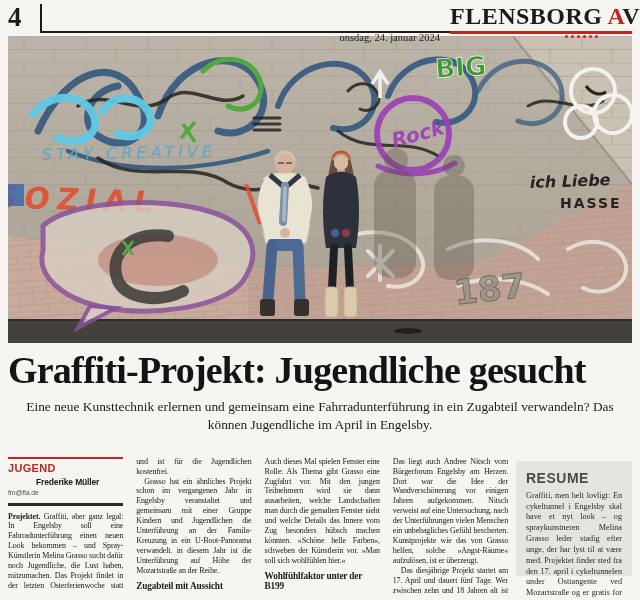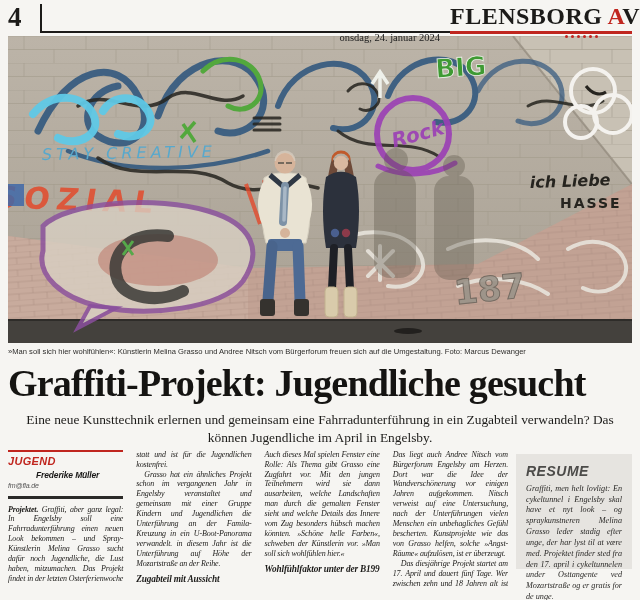--- a/index.html
+++ b/index.html
@@ -23,21 +23,21 @@
   
   .photo { width:624px; height:307px; display:block; background:#b3aba0; }
 
   .caption { margin-top:4px; font-family:"Liberation Sans", sans-serif; font-size:7.6px; color:#2e2d2b; }
 
   .headline { margin-top:8px; font-size:38px; font-weight:bold; letter-spacing:-0.8px; line-height:1.02; color:#151412; }
 
   .deck { margin-top:8px; font-size:13.4px; line-height:1.38; color:#1d1c1a; width:624px;text-align:center; }
 
   
-  .article-row { position:relative; margin-top:2px; height:140px;font-style:italic; }
+  .article-row { position:relative; margin-top:22px; height:140px; }
   .article-cols { width:500px; height:140px; column-count:4; column-gap:13px; column-fill:auto; overflow:hidden; }
   .byline { border-top:2px solid #c0261f; padding-top:3px; font-family:"Liberation Sans", sans-serif; border-bottom:3px solid #2b2a28; padding-bottom:5px; margin-bottom:6px; }
   .kicker { color:#c0261f; font-weight:bold; font-size:11px; letter-spacing:0.3px; }
   .author { font-weight:bold; font-size:8.5px; margin-top:2px; color:#1a1918;padding-left:28px; }
   .email { font-size:7px; color:#555; margin-top:1px; }
   .body-text { font-size:8px; line-height:1.24; letter-spacing:-0.15px; text-align:justify; hyphens:auto; }
   .para { margin:0; }
   .para.indent { text-indent:8px; }
   .lead-in { font-weight:bold; }
   .subhead { font-weight:bold; font-size:9.3px; margin:5px 0 1px; text-align:left; line-height:1.15; }
@@ -208,21 +208,20 @@
       <path d="M323.5,123 a9.5,8.5 0 0,1 19,0 l-1,3 a8,8 0 0,0 -17,0 Z" fill="#c05a2b"></path>
       <circle cx="327" cy="197" r="4.2" fill="#4a5f8e"></circle>
       <circle cx="338" cy="197" r="4.2" fill="#8c3a4a"></circle>
       <path d="M326,212 L324,253" stroke="#1e2026" stroke-width="8" stroke-linecap="round"></path>
       <path d="M340,212 L342,253" stroke="#1e2026" stroke-width="8" stroke-linecap="round"></path>
       <rect x="317" y="251" width="13" height="30" rx="4" fill="#d9cbab" stroke="#c2b28f" stroke-width="1"></rect>
       <rect x="336" y="251" width="13" height="30" rx="4" fill="#d9cbab" stroke="#c2b28f" stroke-width="1"></rect>
     </g>
   </svg>
 
-  <div class="caption">»Man soll sich hier wohlfühlen«: Künstlerin Melina Grasso und Andree Nitsch vom Bürgerforum freuen sich auf die Umgestaltung. Foto: Marcus Dewanger</div>
 
   <h1 class="headline">Graffiti-Projekt: Jugendliche gesucht</h1>
 
   <p class="deck">Eine neue Kunsttechnik erlernen und gemeinsam eine Fahrradunterführung in ein Zugabteil verwandeln? Das können Jugendliche im April in Engelsby.</p>
 
   <div class="article-row">
     <div class="article-cols body-text">
       <div class="byline">
         <div class="kicker">JUGEND</div>
         <div class="author">Frederike Müller</div>

